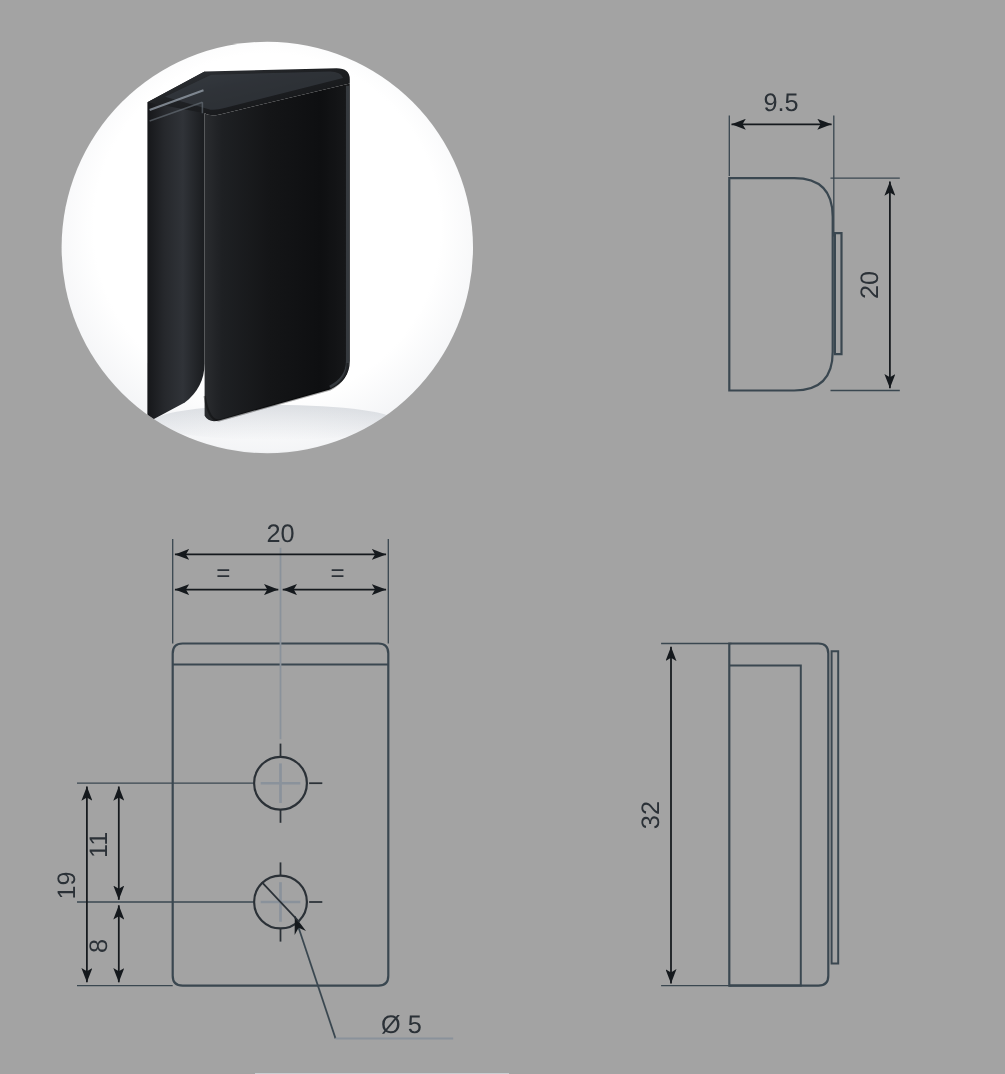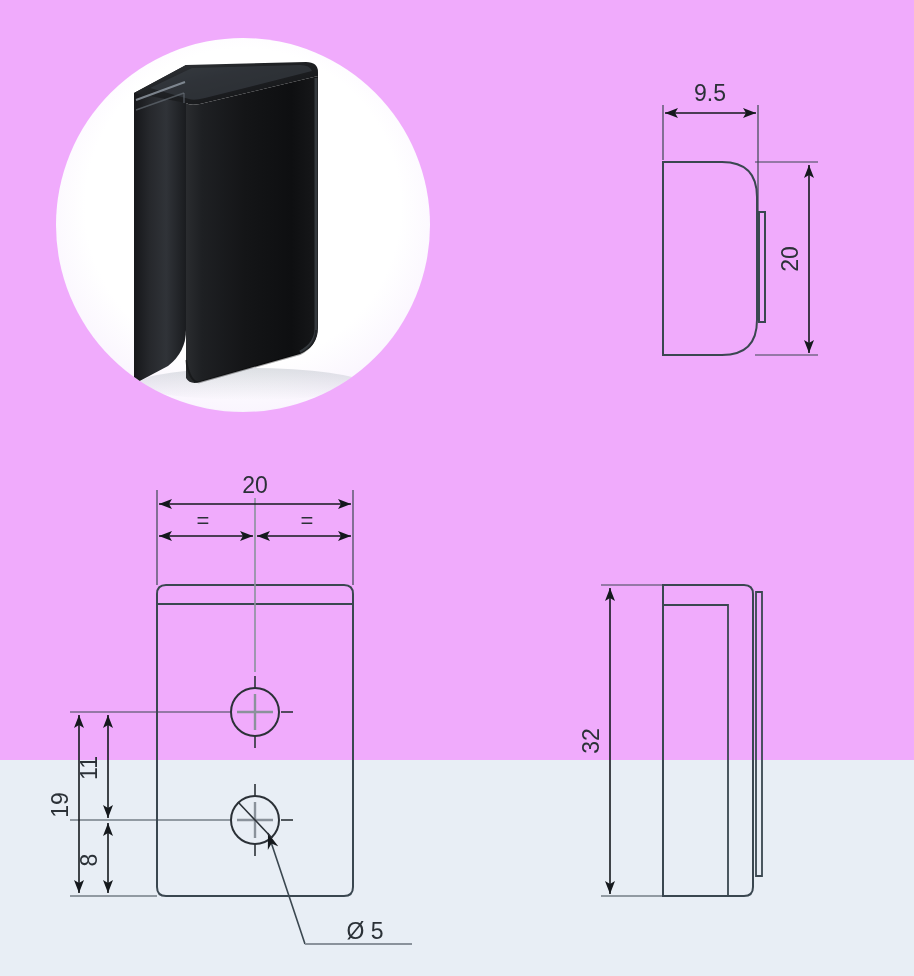--- a/index.html
+++ b/index.html
@@ -12,22 +12,22 @@
     width: 914px;
     height: 976px;
     position: relative;
     overflow: hidden;
     font-family: "Liberation Sans", sans-serif;
   }
   #sheet {
     position: absolute;
     left: 0; top: 0;
     width: 914px;
-    height: 760px;
-    background: #f0abfc;
+    height: 976px;
+    background: #a3a3a3;
   }
   svg.layer {
     position: absolute;
     left: 0; top: 0;
     width: 914px;
     height: 976px;
     display: block;
   }
   .dimtext {
     font-family: "Liberation Sans", sans-serif;

